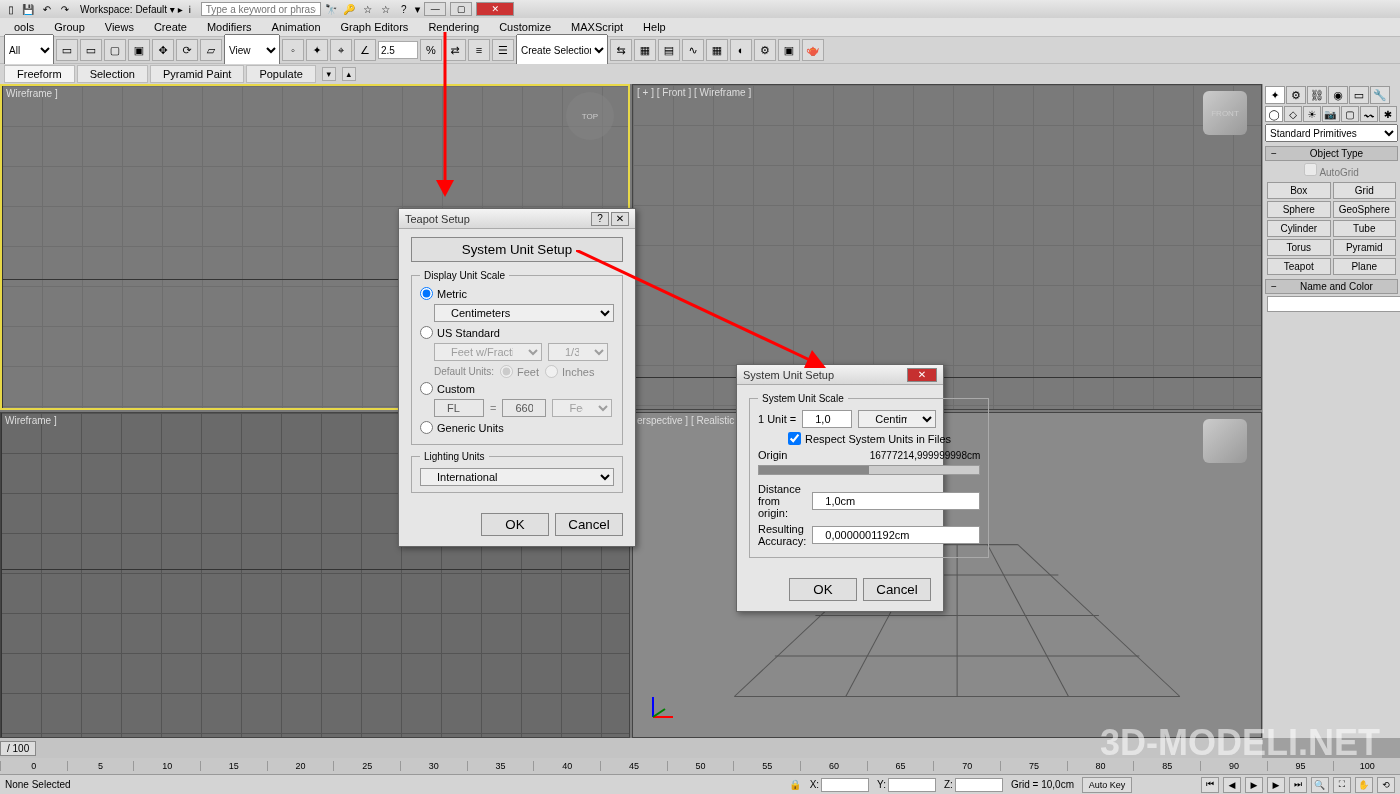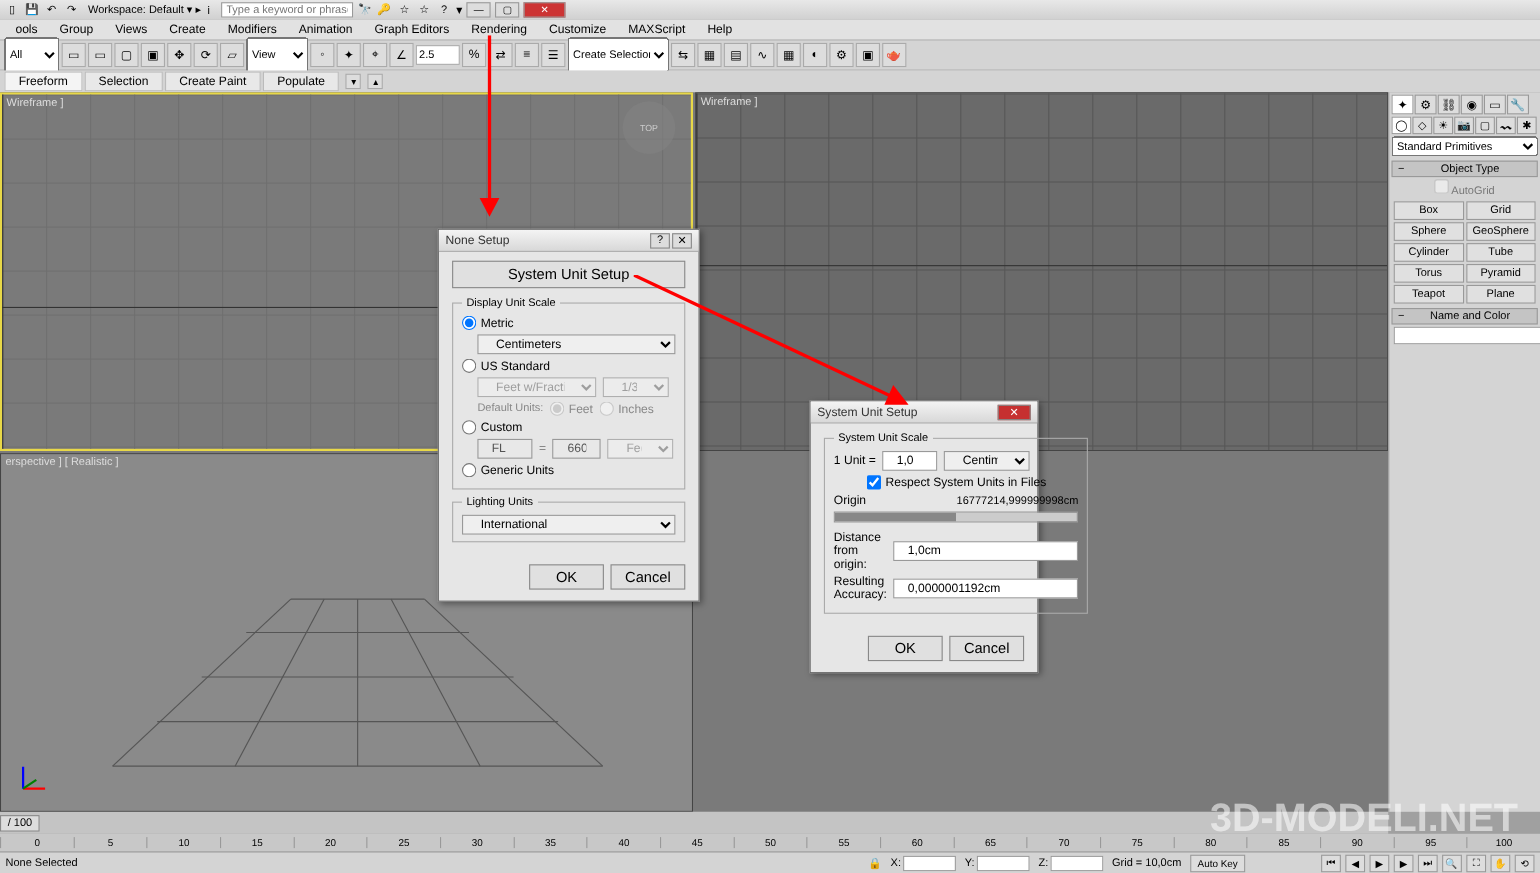--- a/index.html
+++ b/index.html
@@ -183,33 +183,39 @@
   <span class="tb-btn">▦</span>
   <span class="tb-btn">◐</span>
   <span class="tb-btn">⚙</span>
   <span class="tb-btn">▣</span>
   <span class="tb-btn">🫖</span>
 </div>
 
 <div class="ribbon">
   <span class="tab active">Freeform</span>
   <span class="tab">Selection</span>
-  <span class="tab">Create Paint</span>
+  <span class="tab">Pyramid Paint</span>
   <span class="tab">Populate</span>
   <span class="dd">▾</span>
   <span class="dd">▴</span>
 </div>
 
 <div class="viewports">
   <div class="vp active">
     <div class="grid"></div>
     <div class="hline"></div>
       <div class="vline"></div>
     <div class="label">Wireframe ]</div>
     <div class="viewcube">TOP</div>
+  </div>
+  <div class="vp">
+    <div class="grid"></div>
+    <div class="hline" style="top:90%"></div>
+    <div class="label">[ + ] [ Front ] [ Wireframe ]</div>
+    <div class="viewcube box">FRONT</div>
   </div>
   <div class="vp">
     <div class="grid dark"></div>
     <div class="hline" style="top:48%"></div>
       <div class="vline"></div>
     <div class="label">Wireframe ]</div>
   </div>
   <div class="vp">
     <div class="persp-grid">
       <svg viewBox="0 0 620 320">
@@ -335,21 +341,21 @@
     <span class="btn">⏭</span>
     <span class="btn">🔍</span>
     <span class="btn">⛶</span>
     <span class="btn">✋</span>
     <span class="btn">⟲</span>
   </div>
 </div>
 
 <div class="dialog" style="left:398px; top:208px; width:238px;">
   <div class="titlebar2">
-    <span class="t">None Setup</span>
+    <span class="t">Teapot Setup</span>
     <span class="c">?</span>
     <span class="c">✕</span>
   </div>
   <div class="body">
     <button class="bigbtn">System Unit Setup</button>
     <fieldset>
       <legend>Display Unit Scale</legend>
       <div class="row">
           <label>
             <input type="radio" checked="" style=""> 

